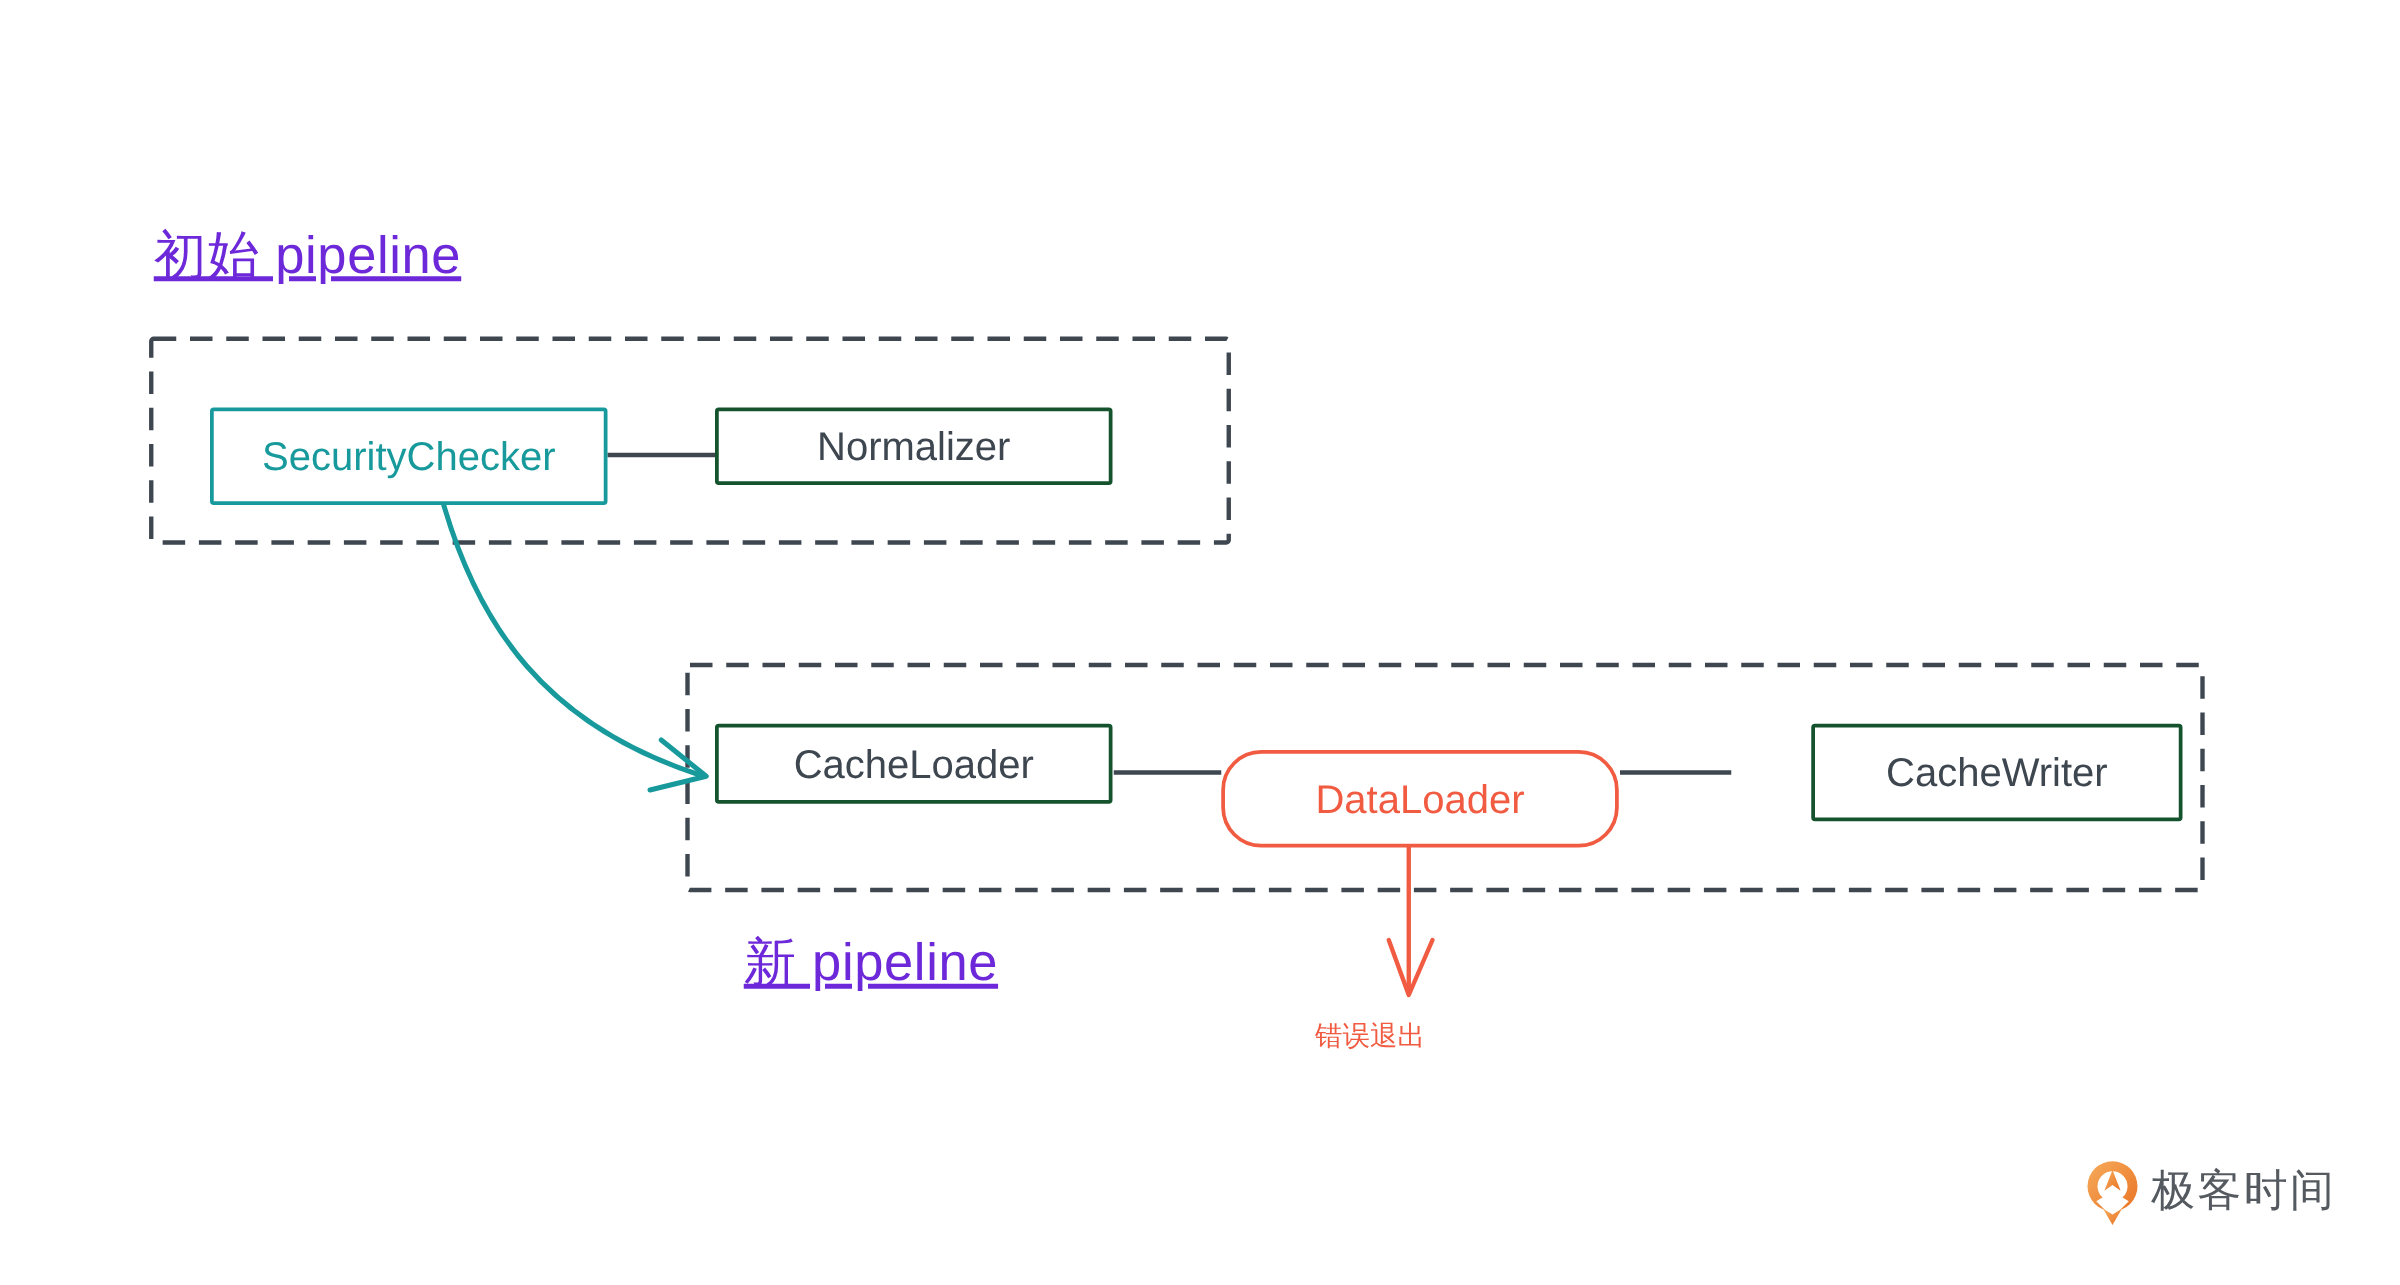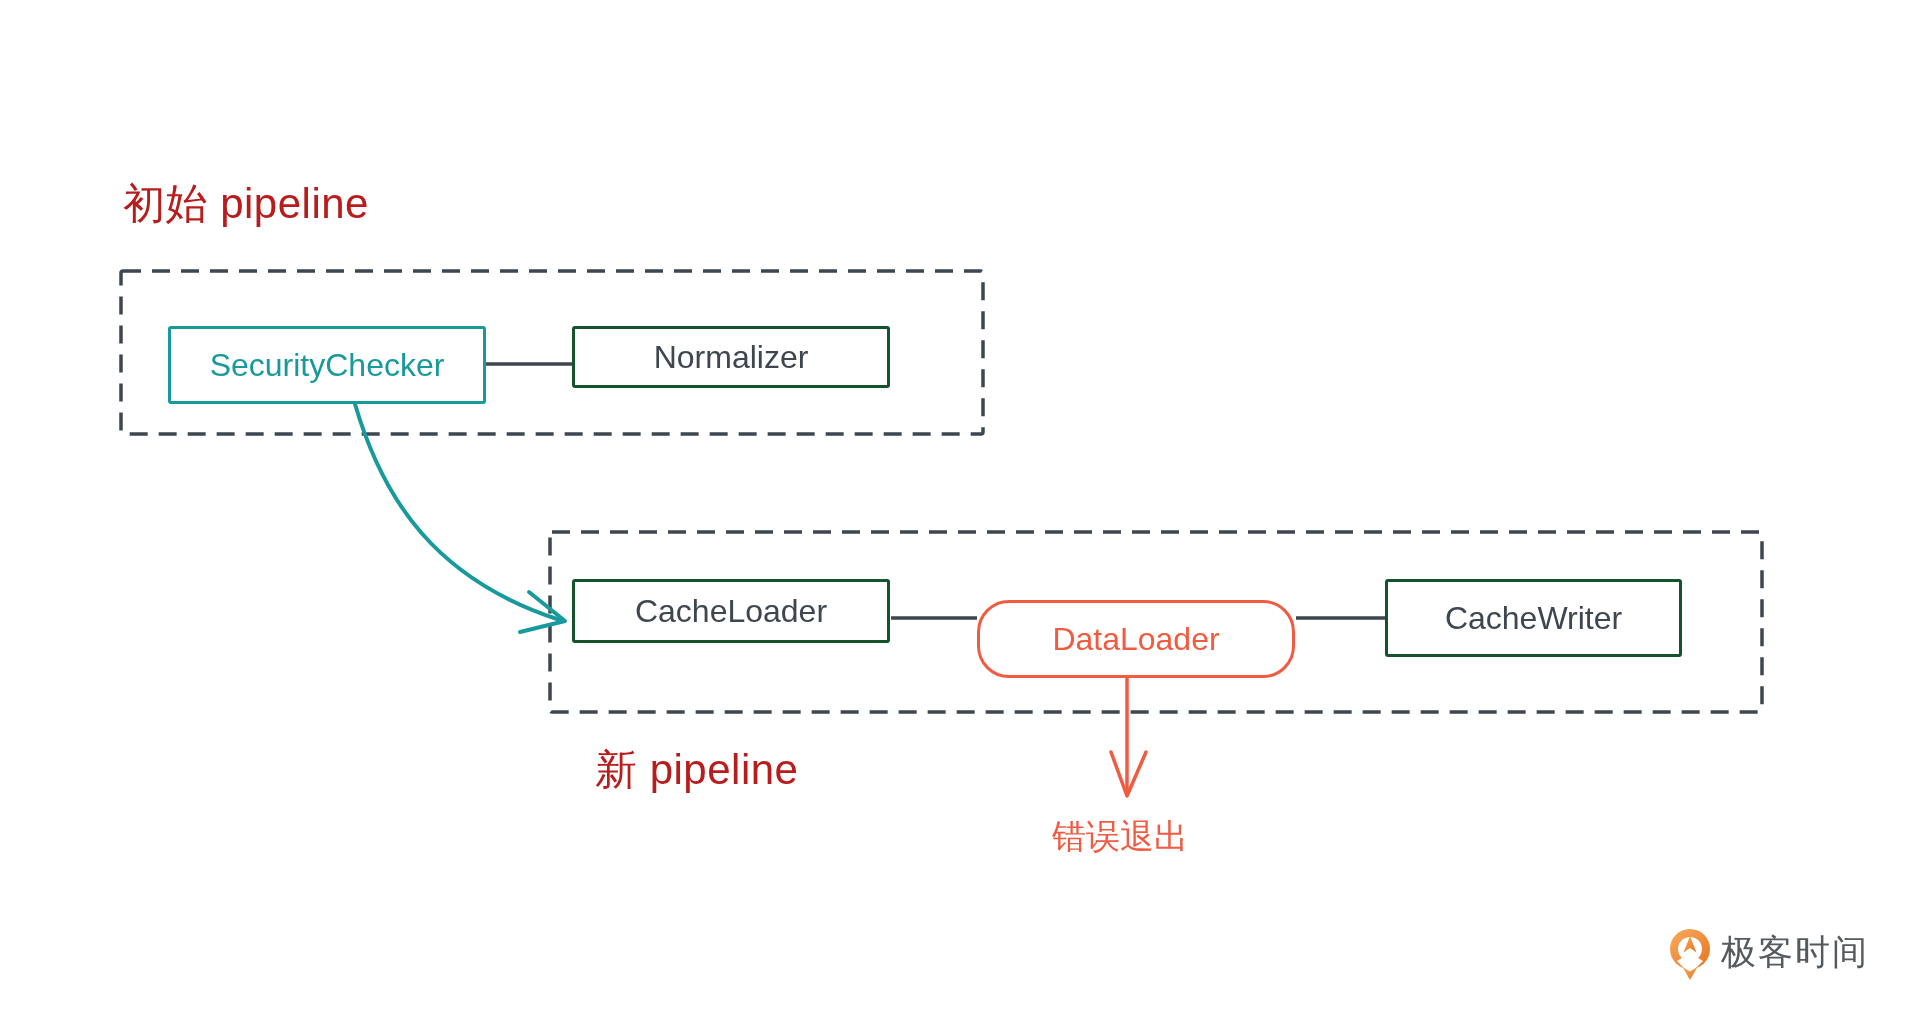--- a/index.html
+++ b/index.html
@@ -17,23 +17,24 @@
   }
   .layer {
     position: absolute;
     left: 0;
     top: 0;
     pointer-events: none;
   }
   .diagram-title {
     position: absolute;
     font-size: 42px;
-    color: #b91c1c;
+    color: #6d28d9;
     letter-spacing: 0.5px;
     white-space: nowrap;
+    text-decoration: underline;
   }
   .node {
     position: absolute;
     box-sizing: border-box;
     background: #ffffff;
     border: 3px solid #14532d;
     border-radius: 3px;
     display: flex;
     align-items: center;
     justify-content: center;
@@ -44,21 +45,21 @@
   .node.accent-teal {
     border-color: #189a9d;
     color: #189a9d;
   }
   .node.accent-orange {
     border-color: #f05b41;
     color: #f05b41;
   }
   .error-label {
     position: absolute;
-    font-size: 34px;
+    font-size: 22px;
     color: #f05b41;
     white-space: nowrap;
     text-align: right;
   }
   .brand {
     position: absolute;
     left: 1668px;
     top: 928px;
     display: flex;
     align-items: center;
@@ -107,21 +108,21 @@
 <div class="node" style="left:572px; top:326px; width:318px; height:62px;">
   <span>Normalizer</span>
 </div>
 
 <div class="node" style="left:572px; top:579px; width:318px; height:64px;">
   <span>CacheLoader</span>
 </div>
 <div class="node accent-orange" style="left:977px; top:600px; width:318px; height:78px;border-radius:32px;">
   <span>DataLoader</span>
 </div>
-<div class="node" style="left:1385px; top:579px; width:297px; height:78px;">
+<div class="node" style="left:1449px; top:579px; width:297px; height:78px;">
   <span>CacheWriter</span>
 </div>
 
 <div class="error-label" style="left:1052px; top:814px;">错误退出</div>
 
 <div class="brand">
   <svg width="44" height="54" viewBox="0 0 44 54">
     <defs>
       <linearGradient id="gk" x1="0" y1="0" x2="1" y2="1">
         <stop offset="0" stop-color="#f6ac5c"></stop>

